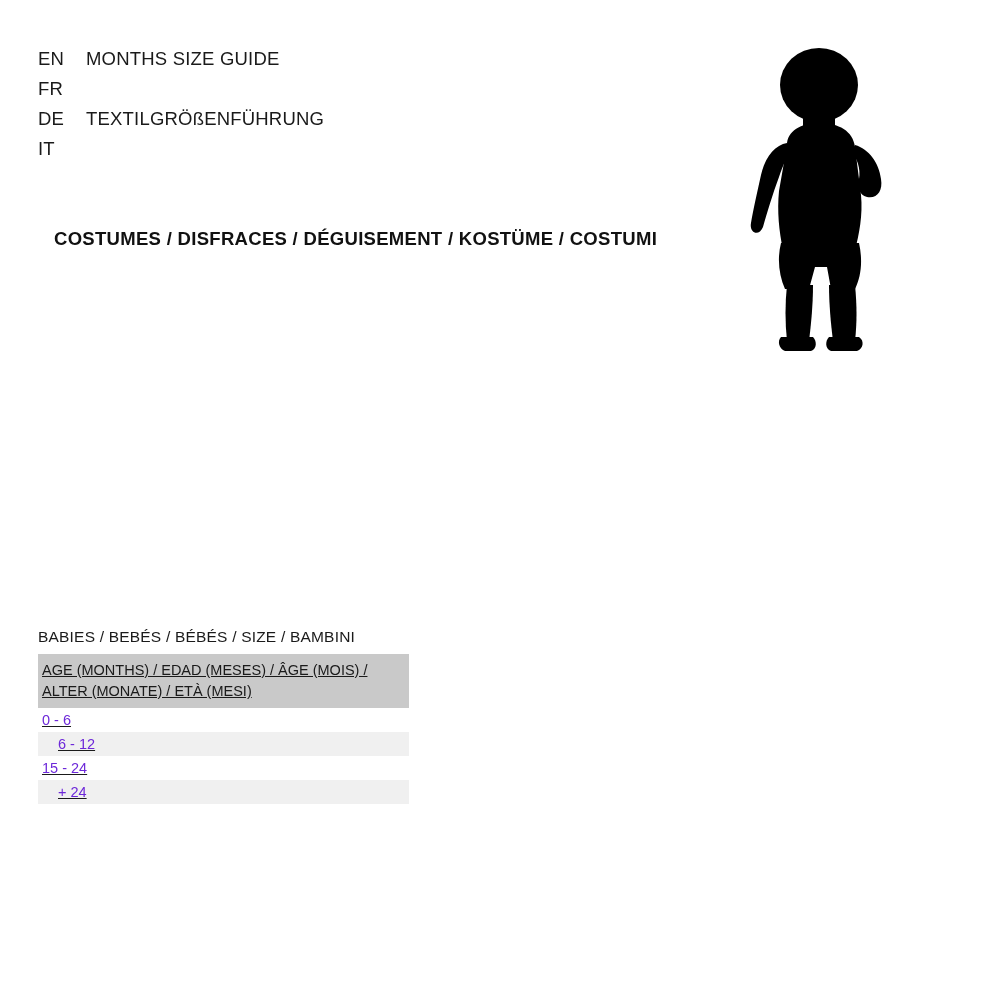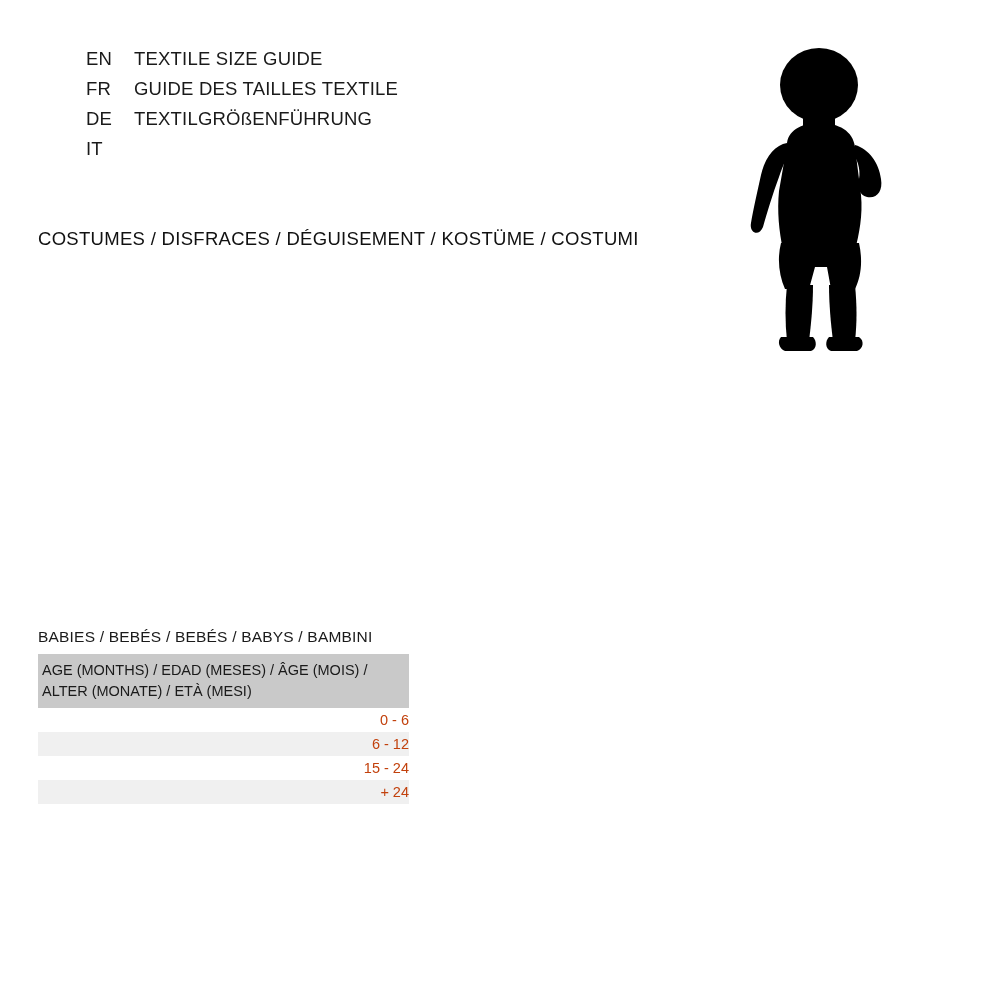--- a/index.html
+++ b/index.html
@@ -27,36 +27,35 @@
     display: flex;
     align-items: baseline;
     height: 30px;
   }
   .lang-code {
     width: 48px;
     flex: 0 0 48px;
     font-size: 18.5px;
     letter-spacing: 0.2px;
     color: #1a1a1a;
-    margin-left: 48px;
   }
   .lang-title {
     font-size: 18.5px;
     letter-spacing: 0.2px;
     color: #1a1a1a;
     white-space: nowrap;
   }
 
   
   #costumes-line {
     position: absolute;
-    left: 38px;
+    left: 54px;
     top: 228px;
     font-size: 18.5px;
-    font-weight: normal;
+    font-weight: bold;
     letter-spacing: 0.3px;
     color: #111111;
     white-space: nowrap;
   }
 
   
   #silhouette {
     position: absolute;
     left: 735px;
     top: 45px;
@@ -80,59 +79,59 @@
     font-size: 15.5px;
     letter-spacing: 0.2px;
     color: #1a1a1a;
     margin-bottom: 8px;
     white-space: nowrap;
   }
   table.size-table {
     border-collapse: collapse;
     width: 371px;
     table-layout: fixed;
+    text-decoration: underline;
   }
   table.size-table th {
     background: #c9c9c9;
     text-align: left;
     font-weight: normal;
     font-size: 14.5px;
     line-height: 21px;
     padding: 6px 0 6px 4px;
     color: #1a1a1a;
   }
   table.size-table td {
-    text-align: right;
+    text-align: left;
     font-size: 14.5px;
     padding: 4px 0 4px 4px;
-    color: #c2410c;
+    color: #6d28d9;
     height: 15px;
   }
   table.size-table tr.odd td {
     background: #ffffff;
   }
   table.size-table tr.even td {
     background: #f0f0f0;
     padding-left: 20px;
   }
 </style>
 </head>
 <body>
 
 <div id="lang-block">
 
   <div class="lang-row">
     <span class="lang-code">EN</span>
-    <span class="lang-title">TEXTILE SIZE GUIDE</span>
+    <span class="lang-title">MONTHS SIZE GUIDE</span>
   </div>
 
 
   <div class="lang-row">
     <span class="lang-code">FR</span>
-    <span class="lang-title">GUIDE DES TAILLES TEXTILE</span>
   </div>
 
   <div class="lang-row">
     <span class="lang-code">DE</span>
     <span class="lang-title">TEXTILGRÖßENFÜHRUNG</span>
   </div>
 
   <div class="lang-row">
     <span class="lang-code">IT</span>
   </div>
@@ -203,21 +202,21 @@
                L124 292
                C130 296, 128 304, 122 306
                L96 306
                C90 304, 90 296, 94 292 Z"></path>
     </g>
   </svg>
 </div>
 
 <div id="table-block">
 
-  <div id="table-caption">BABIES / BEBÉS / BEBÉS / BABYS / BAMBINI</div>
+  <div id="table-caption">BABIES / BEBÉS / BÉBÉS / SIZE / BAMBINI</div>
 
   <table class="size-table">
     <thead>
       <tr>
         <th>
           <span>AGE (MONTHS) / EDAD (MESES) / ÂGE (MOIS) /</span><br>
           <span>ALTER (MONATE) / ETÀ (MESI)</span>
         </th>
       </tr>
     </thead>

